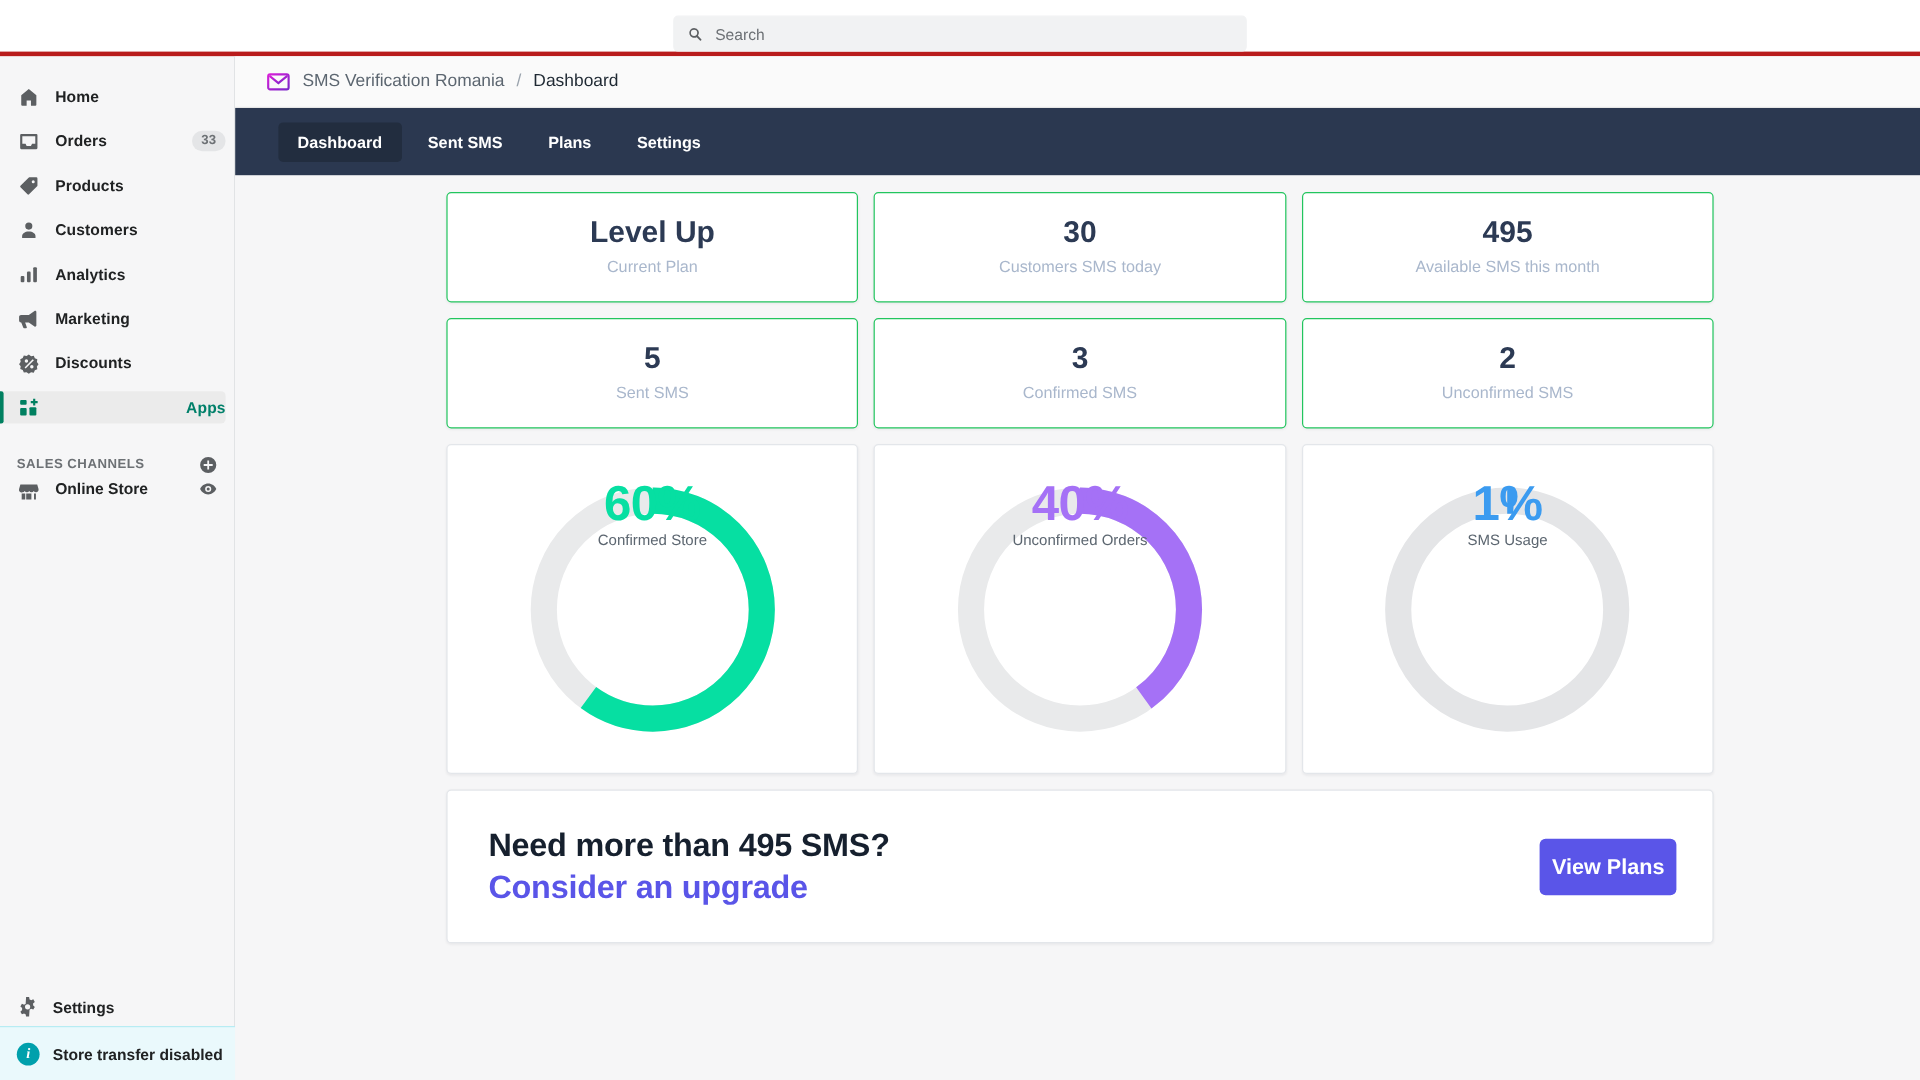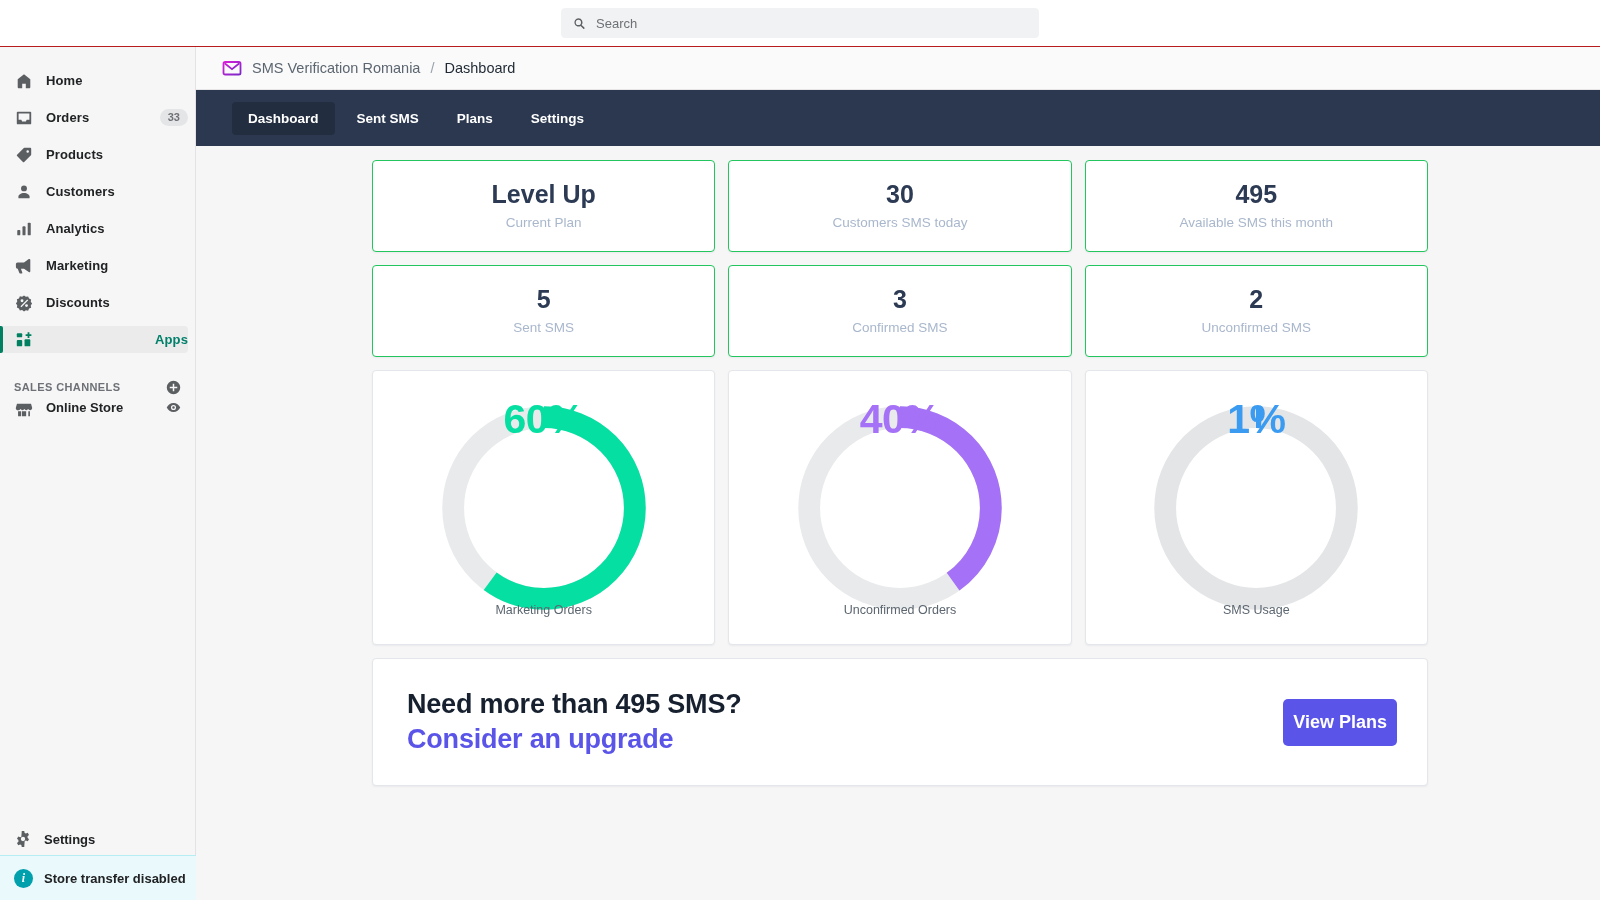--- a/index.html
+++ b/index.html
@@ -7,22 +7,22 @@
     width: 1600px; height: 900px;
     font-family: "Liberation Sans", sans-serif;
     background: #ffffff;
     overflow: hidden;
   }
   .app { position: relative; width: 1600px; height: 900px; background:#fff; }
 
   
   .topbar {
     position: absolute; left: 0; top: 0; width: 1600px; height: 47px;
-    background: #ffffff; border-bottom: 1px solid #b91c1c;
-    display: flex; align-items: center; justify-content: center;
+    background: #ffffff; border-bottom: 4px solid #b91c1c;
+    display: flex; align-items: flex-end; justify-content: center;
   }
   .search-box {
     width: 478px; height: 30px; background: #f1f2f3; border-radius: 4px;
     display: flex; align-items: center; padding: 0 10px; gap: 9px;
     border: 1px solid #f1f2f3;
   }
   .search-box svg { width: 15px; height: 15px; flex: none; display:block; }
   .search-input {
     flex: 1; border: none; outline: none; background: transparent;
     font-family: "Liberation Sans", sans-serif; font-size: 13px; color: #5c5f62;
@@ -134,21 +134,21 @@
   .donut-row { display: flex; gap: 13px; margin-bottom: 13px; }
   .donut-card {
     flex: 1; height: 275px; background:#fff; border: 1px solid #e3e6ea; border-radius: 4px;
     box-shadow: 0 1px 2px rgba(16,24,40,.05);
     display: flex; align-items: center; justify-content: center;
   }
   .donut-wrap { position: relative; width: 218px; height: 218px; }
   .donut-wrap svg { width: 218px; height: 218px; transform: rotate(-90deg); display:block; }
   .donut-center {
     position: absolute; inset: 0; display: flex; flex-direction: column;
-    align-items: center; justify-content: space-between; gap: 3px;
+    align-items: center; justify-content: flex-start; gap: 3px;
   }
   .donut-pct { font-size: 41px; font-weight: 700; line-height: 1; letter-spacing: -.5px; }
   .donut-lbl { font-size: 12.5px; color: #5c6670; }
 
   .banner {
     background: #ffffff; border: 1px solid #e3e6ea; border-radius: 4px;
     box-shadow: 0 1px 2px rgba(16,24,40,.05);
     height: 128px; display: flex; align-items: center;
     padding: 0 30px 0 34px;
   }
@@ -363,21 +363,21 @@
       <div class="donut-row">
 
         <div class="card donut-card">
           <div class="donut-wrap">
             <svg viewBox="0 0 120 120">
               <circle class="dtrack" cx="60" cy="60" r="50" fill="none" stroke-width="12" stroke="#e9eaeb"></circle>
               <circle class="dval" cx="60" cy="60" r="50" fill="none" stroke-width="12" stroke-linecap="butt" stroke="#06dfa2" stroke-dasharray="188.49555921538757 314.1592653589793"></circle>
             </svg>
             <div class="donut-center">
               <div class="donut-pct" style="color: rgb(6, 223, 162);">60%</div>
-              <div class="donut-lbl">Marketing Orders</div>
+              <div class="donut-lbl">Confirmed Store</div>
             </div>
           </div>
         </div>
 
         <div class="card donut-card">
           <div class="donut-wrap">
             <svg viewBox="0 0 120 120">
               <circle class="dtrack" cx="60" cy="60" r="50" fill="none" stroke-width="12" stroke="#e9eaeb"></circle>
               <circle class="dval" cx="60" cy="60" r="50" fill="none" stroke-width="12" stroke-linecap="butt" stroke="#a571f6" stroke-dasharray="125.66370614359174 314.1592653589793"></circle>
             </svg>

